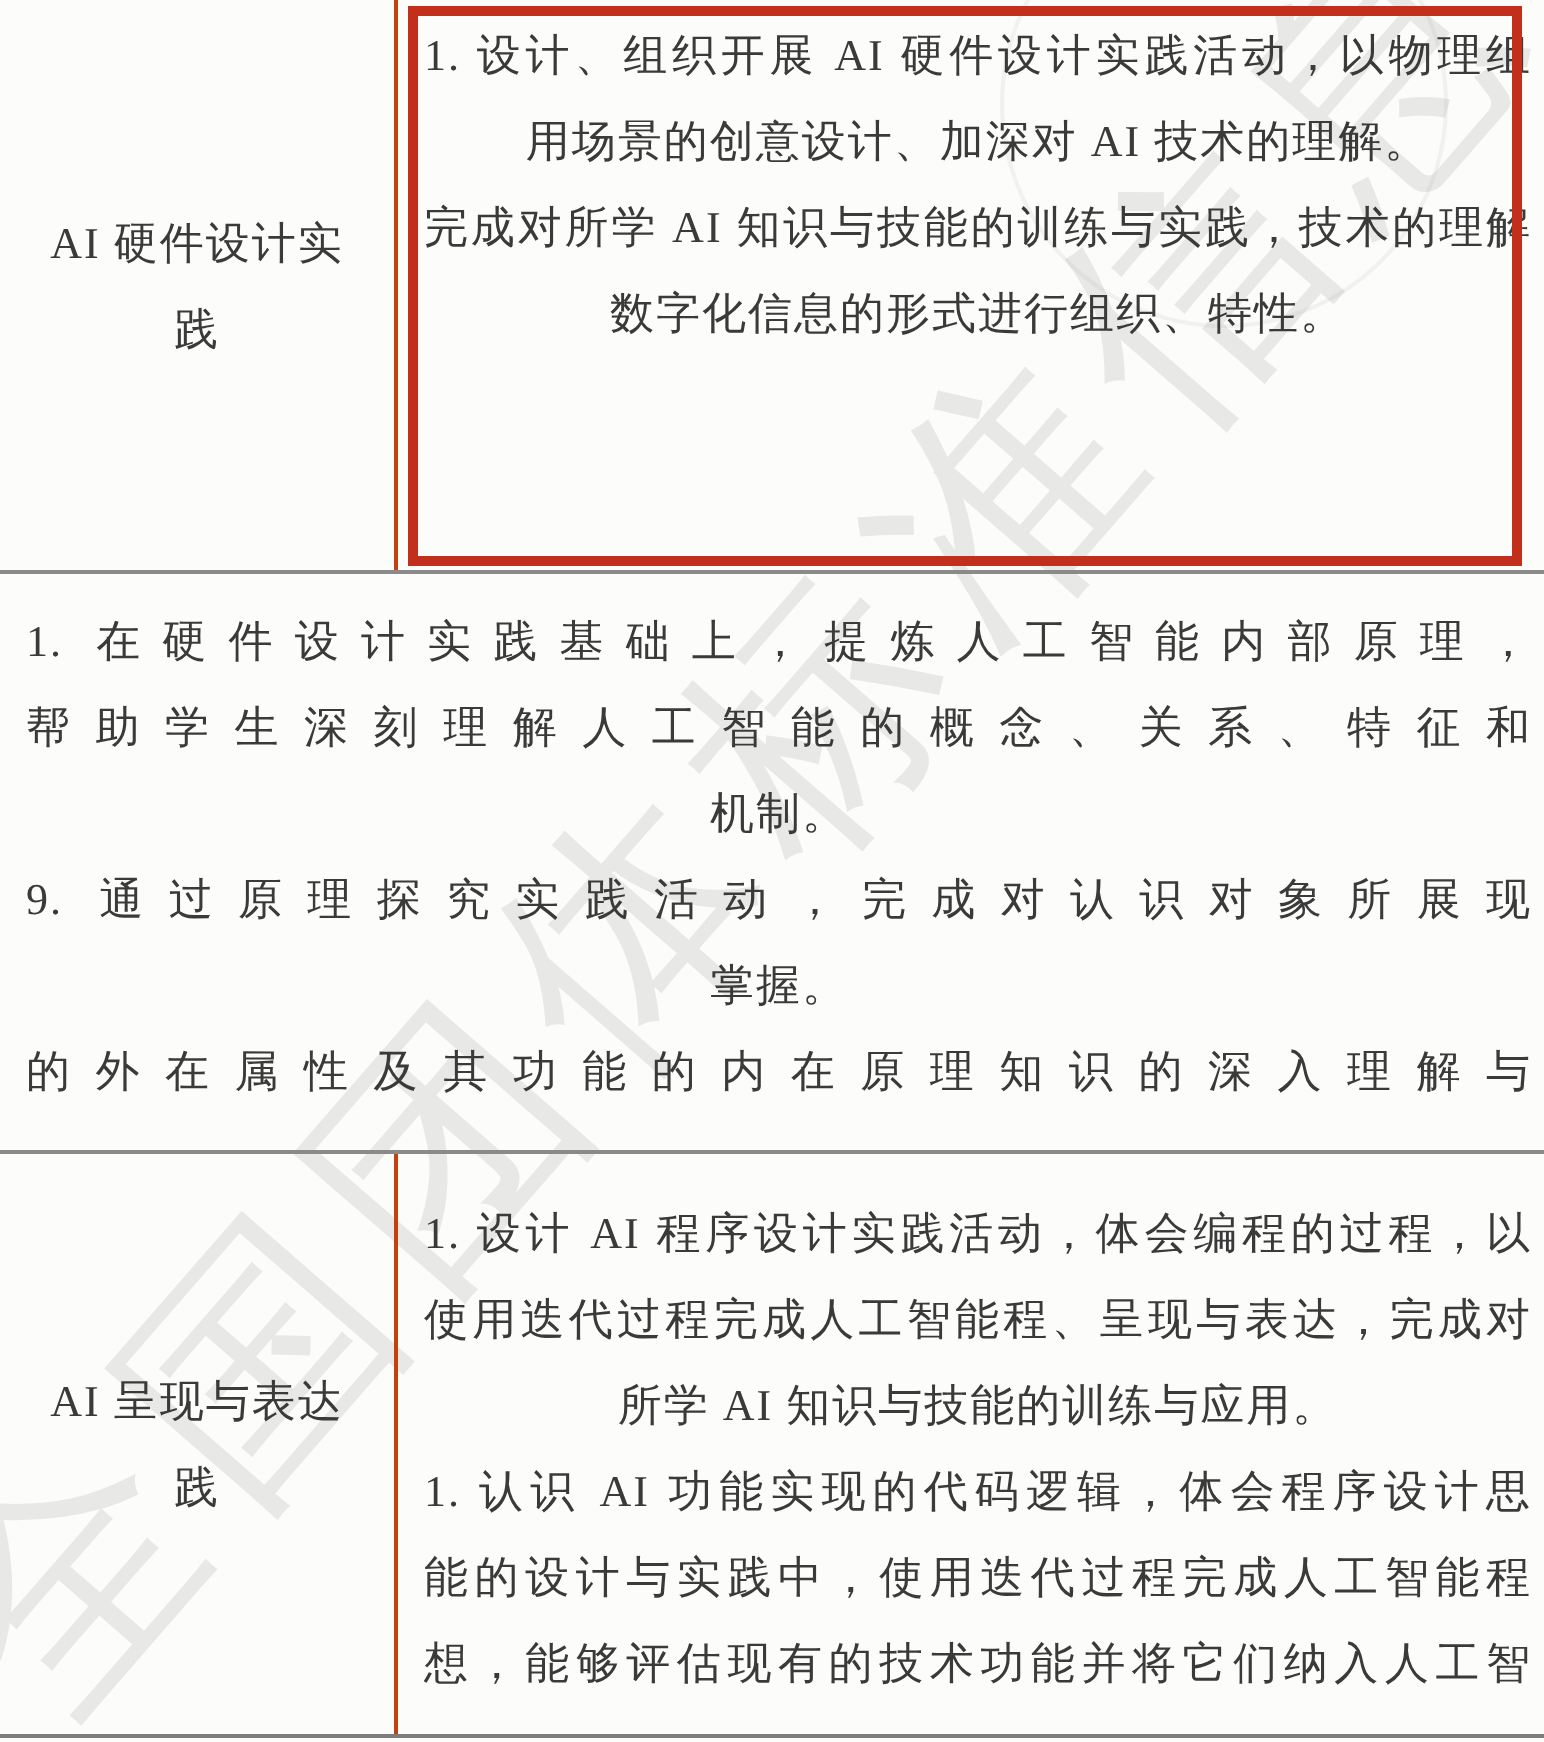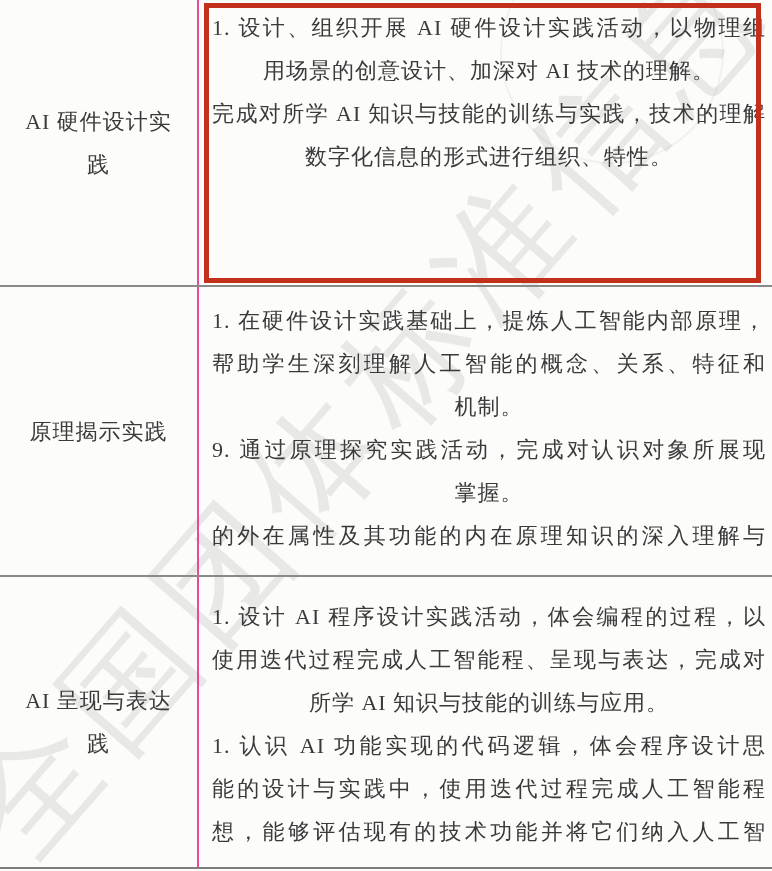--- a/index.html
+++ b/index.html
@@ -36,21 +36,21 @@
     pointer-events:none;
   }
   
   .table{position:relative;z-index:2;width:772px;}
   .row{display:flex;box-sizing:border-box;border-bottom:2px solid #8a8a8a;}
   .row:nth-child(1){height:287px;}
   .row:nth-child(2){height:290px;}
   .row:nth-child(3){height:292px;border-bottom:2px solid #7d7d7d;}
   .label-cell{
     width:199px;min-width:199px;box-sizing:border-box;
-    border-right:2px solid #ec4899;
+    border-right:2px solid #c2410c;
     display:flex;flex-direction:column;justify-content:center;align-items:center;
   }
   .label-line{
     font-size:22px;line-height:43px;
     letter-spacing:1px;
     text-align:center;
     white-space:nowrap;
   }
   .content-cell{
     flex:1;box-sizing:border-box;
@@ -96,23 +96,20 @@
           <div class="label-line">践</div>
         </div>
         <div class="content-cell">
           <div class="content-line jl">1. 设计、组织开展 AI 硬件设计实践活动，以物理组</div>
           <div class="content-line">用场景的创意设计、加深对 AI 技术的理解。</div>
           <div class="content-line jl">完成对所学 AI 知识与技能的训练与实践，技术的理解</div>
           <div class="content-line">数字化信息的形式进行组织、特性。</div>
         </div>
       </div>
       <div class="row">
-        <div class="label-cell">
-          <div class="label-line">原理揭示实践</div>
-        </div>
         <div class="content-cell">
           <div class="content-line jl">1. 在硬件设计实践基础上，提炼人工智能内部原理，</div>
           <div class="content-line jl">帮助学生深刻理解人工智能的概念、关系、特征和</div>
           <div class="content-line">机制。</div>
           <div class="content-line jl">9. 通过原理探究实践活动，完成对认识对象所展现</div>
           <div class="content-line">掌握。</div>
           <div class="content-line jl">的外在属性及其功能的内在原理知识的深入理解与</div>
         </div>
       </div>
       <div class="row">

